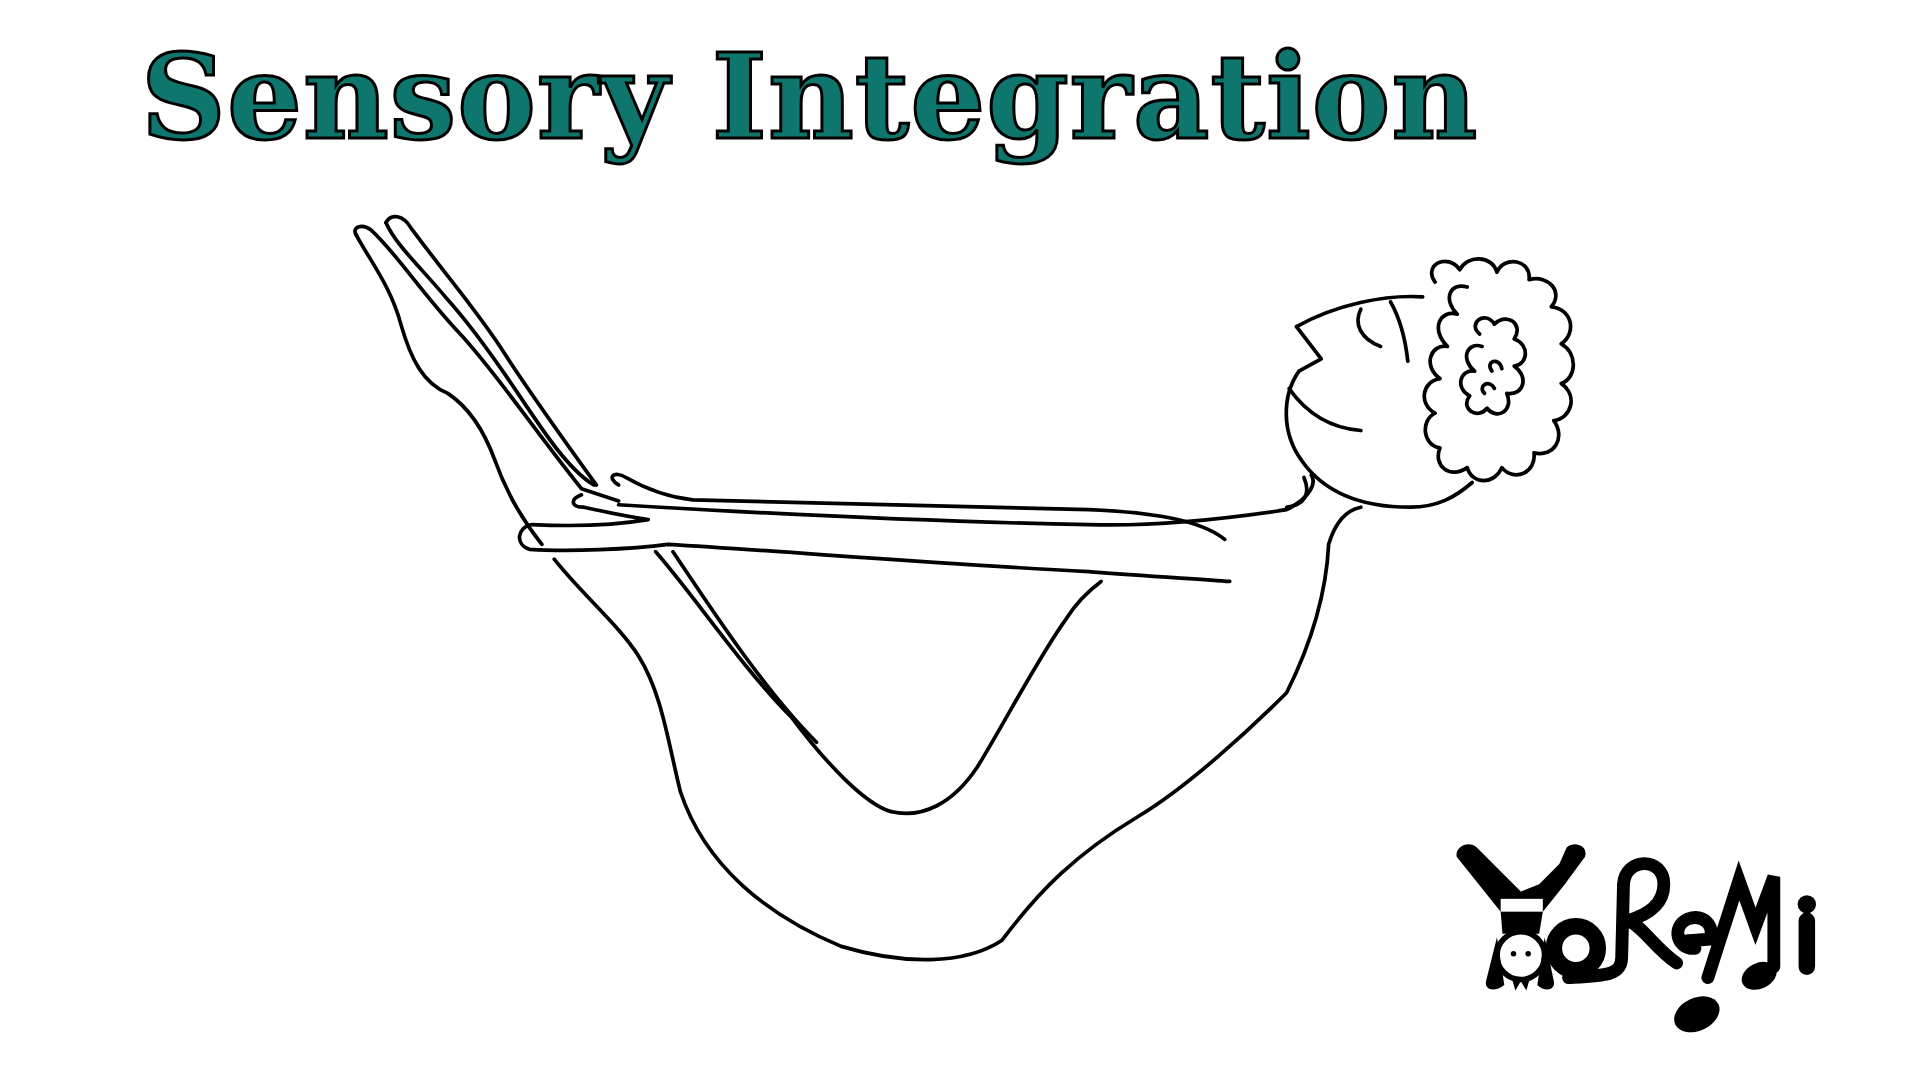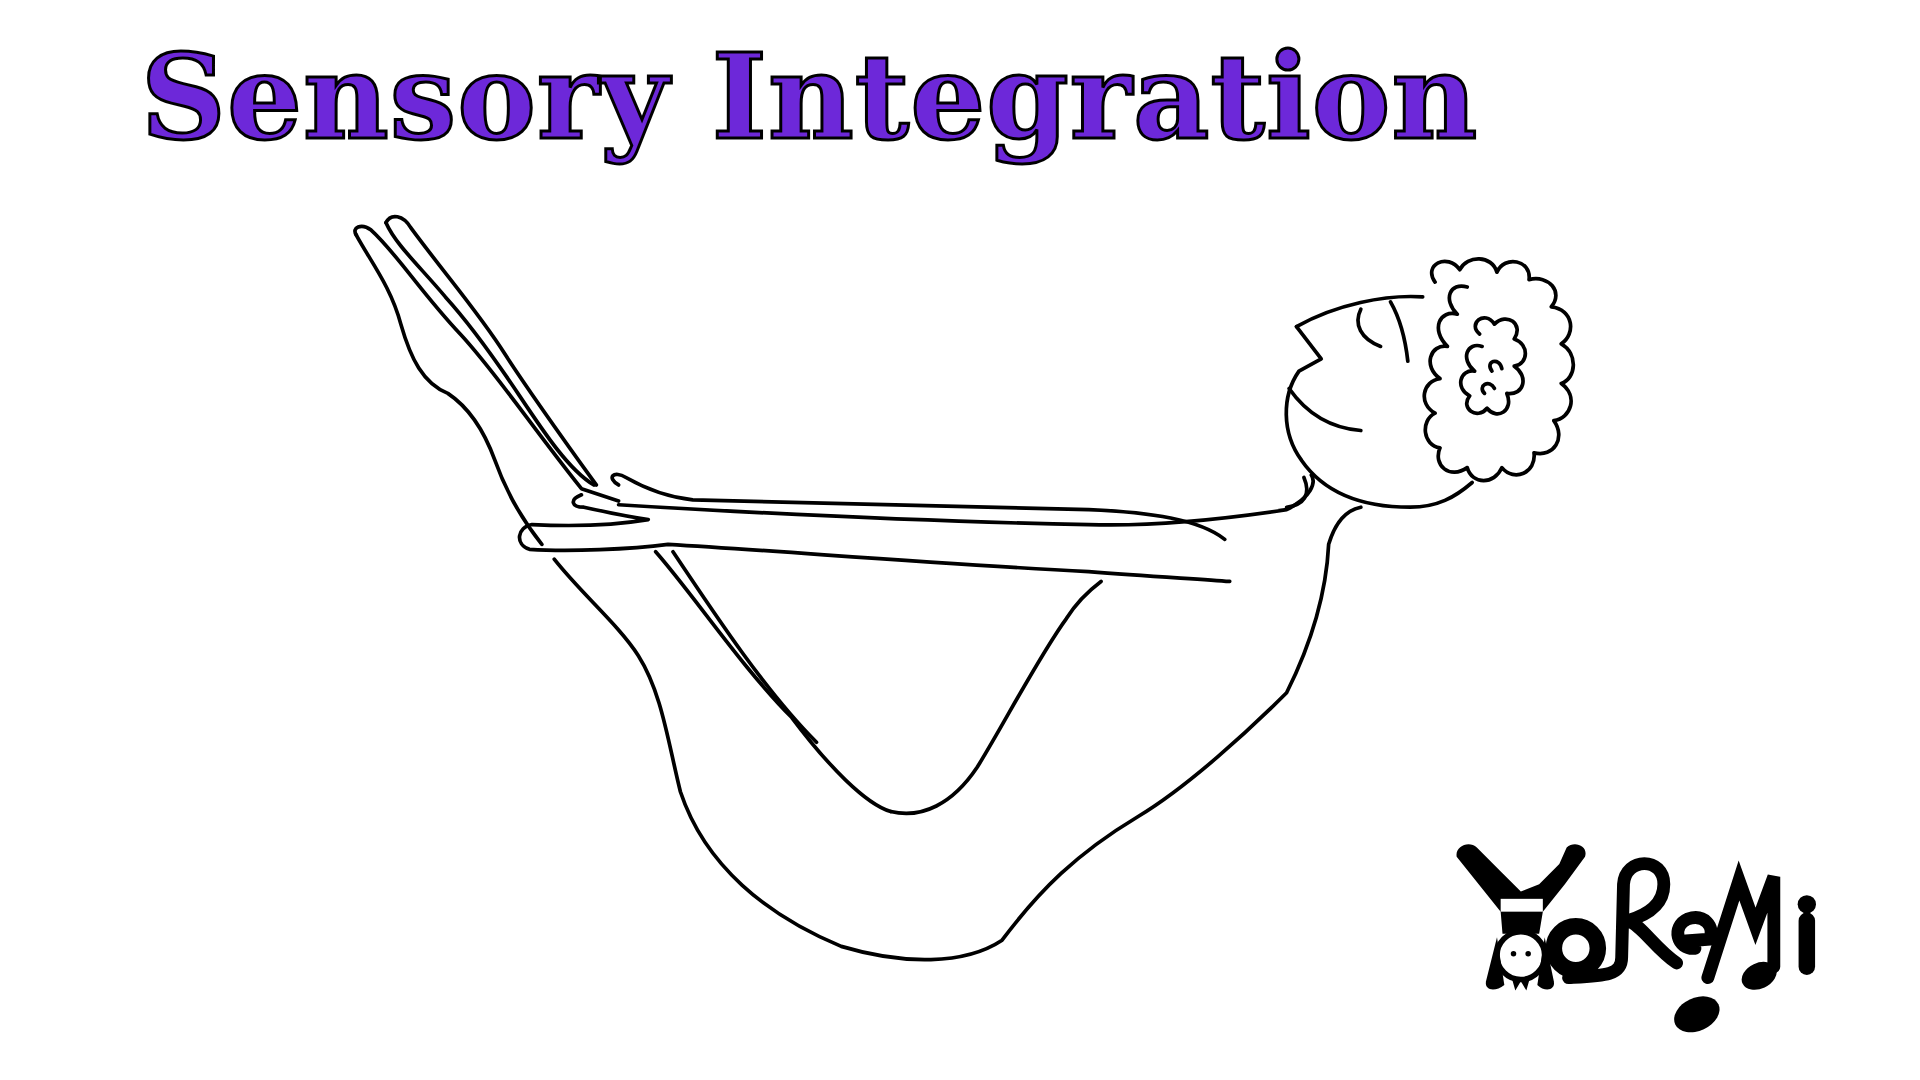--- a/index.html
+++ b/index.html
@@ -1,20 +1,20 @@
 <!DOCTYPE html>
 <html><head>
   <meta charset="utf-8">
   <style>
     html, body { margin:0; padding:0; background:#ffffff; }
     body { width:1920px; height:1080px; position:relative; overflow:hidden; }
     .title {
       position:absolute; left:0; top:38px; width:1619px; text-align:center;
       font-family:"DejaVu Serif", serif; font-weight:bold; font-size:118px;
-      letter-spacing:1px; color:#6d28d9; line-height:1;
+      letter-spacing:1px; color:#0f766e; line-height:1;
       -webkit-text-stroke:3px #000;
     }
     .art { position:absolute; left:0; top:0; width:1920px; height:1080px; }
     .logo { position:absolute; left:1440px; top:820px; width:400px; height:220px; }
   </style>
 </head>
 <body>
 
 <div class="title">Sensory Integration</div>
 

